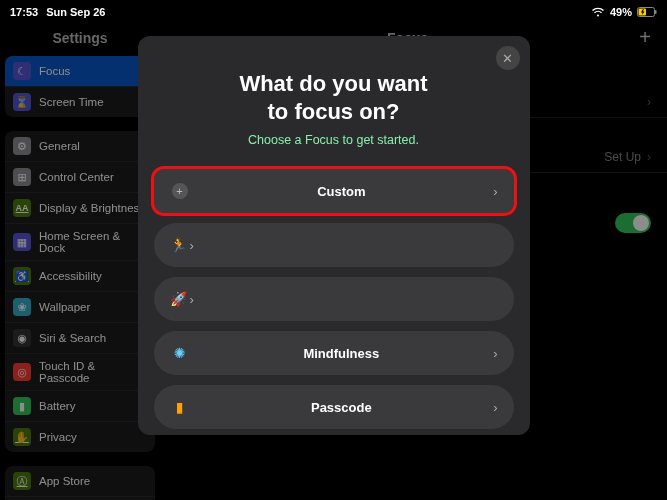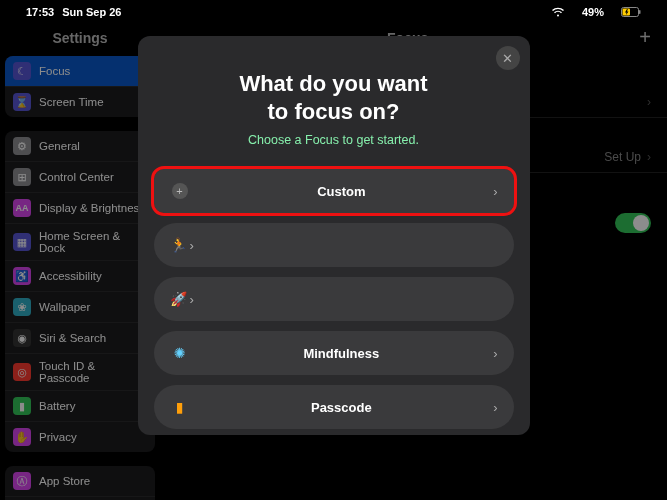--- a/index.html
+++ b/index.html
@@ -1,34 +1,34 @@
 <!DOCTYPE html>
 <html><head>
 <meta charset="utf-8">
 <style>
   * { margin: 0; padding: 0; box-sizing: border-box; font-family: -apple-system, BlinkMacSystemFont, "Segoe UI", Helvetica, Arial, sans-serif; }
   body { width: 667px; height: 500px; background: #000; color: #fff; overflow: hidden; position: relative; }
 
   
-  .status-bar { display: flex; justify-content: space-between; align-items: center; padding: 3px 26px 0; font-size: 11px; font-weight: 600; height: 20px; text-align: center; }
+  .status-bar { display: flex; justify-content: space-between; align-items: center; padding: 3px 10px 0; font-size: 11px; font-weight: 600; height: 20px; text-align: center; }
   .status-left { display: flex; gap: 8px; }
-  .status-right { display: flex; align-items: center; gap: 17px; }
+  .status-right { display: flex; align-items: center; gap: 5px; }
   .wifi-icon, .battery-icon { display: inline-flex; align-items: center; }
 
   
   .bg-layer { position: absolute; inset: 0; top: 20px; display: flex; }
   .sidebar { width: 160px; padding: 5px; }
   .sidebar-title { font-size: 14px; font-weight: 600; text-align: center; padding: 5px 0 10px; color: #bbb; }
   .sidebar-group { background: #1c1c1e; border-radius: 8px; margin-bottom: 14px; overflow: hidden; }
   .sidebar-item { display: flex; align-items: center; gap: 8px; padding: 6px 8px; font-size: 11.5px; color: #fff; border-bottom: 1px solid #2a2a2c; }
   .sidebar-item:last-child { border-bottom: none; }
   .sidebar-item.selected { background: #0a58ca; }
   .icon-tile { width: 18px; height: 18px; border-radius: 4px; display: flex; align-items: center; justify-content: center; font-size: 11px; flex-shrink: 0; }
   .tile-purple { background: #5856d6; } .tile-hourglass { background: #5856d6; }
-  .tile-gray { background: #8e8e93; } .tile-blue { background: #d946ef; }
+  .tile-gray { background: #8e8e93; } .tile-blue { background: #4d7c0f; text-decoration: underline; }
   .tile-teal { background: #30b0c7; } .tile-red { background: #ff3b30; }
   .tile-green { background: #34c759; } .tile-black { background: #333; }
 
   .detail-area { flex: 1; position: relative; }
   .detail-header { display: flex; justify-content: space-between; align-items: center; padding: 6px 16px; color: #bbb; }
   .detail-title { font-size: 14px; font-weight: 600; }
   .detail-plus { font-size: 20px; font-weight: 300; color: #ccc; }
   .detail-row { display: flex; justify-content: flex-end; align-items: center; padding: 8px 16px; color: #888; font-size: 12px; gap: 6px; border-bottom: 1px solid #222; }
   .detail-row .chev { color: #555; }
   .toggle { width: 36px; height: 20px; border-radius: 10px; background: #34c759; position: relative; }

